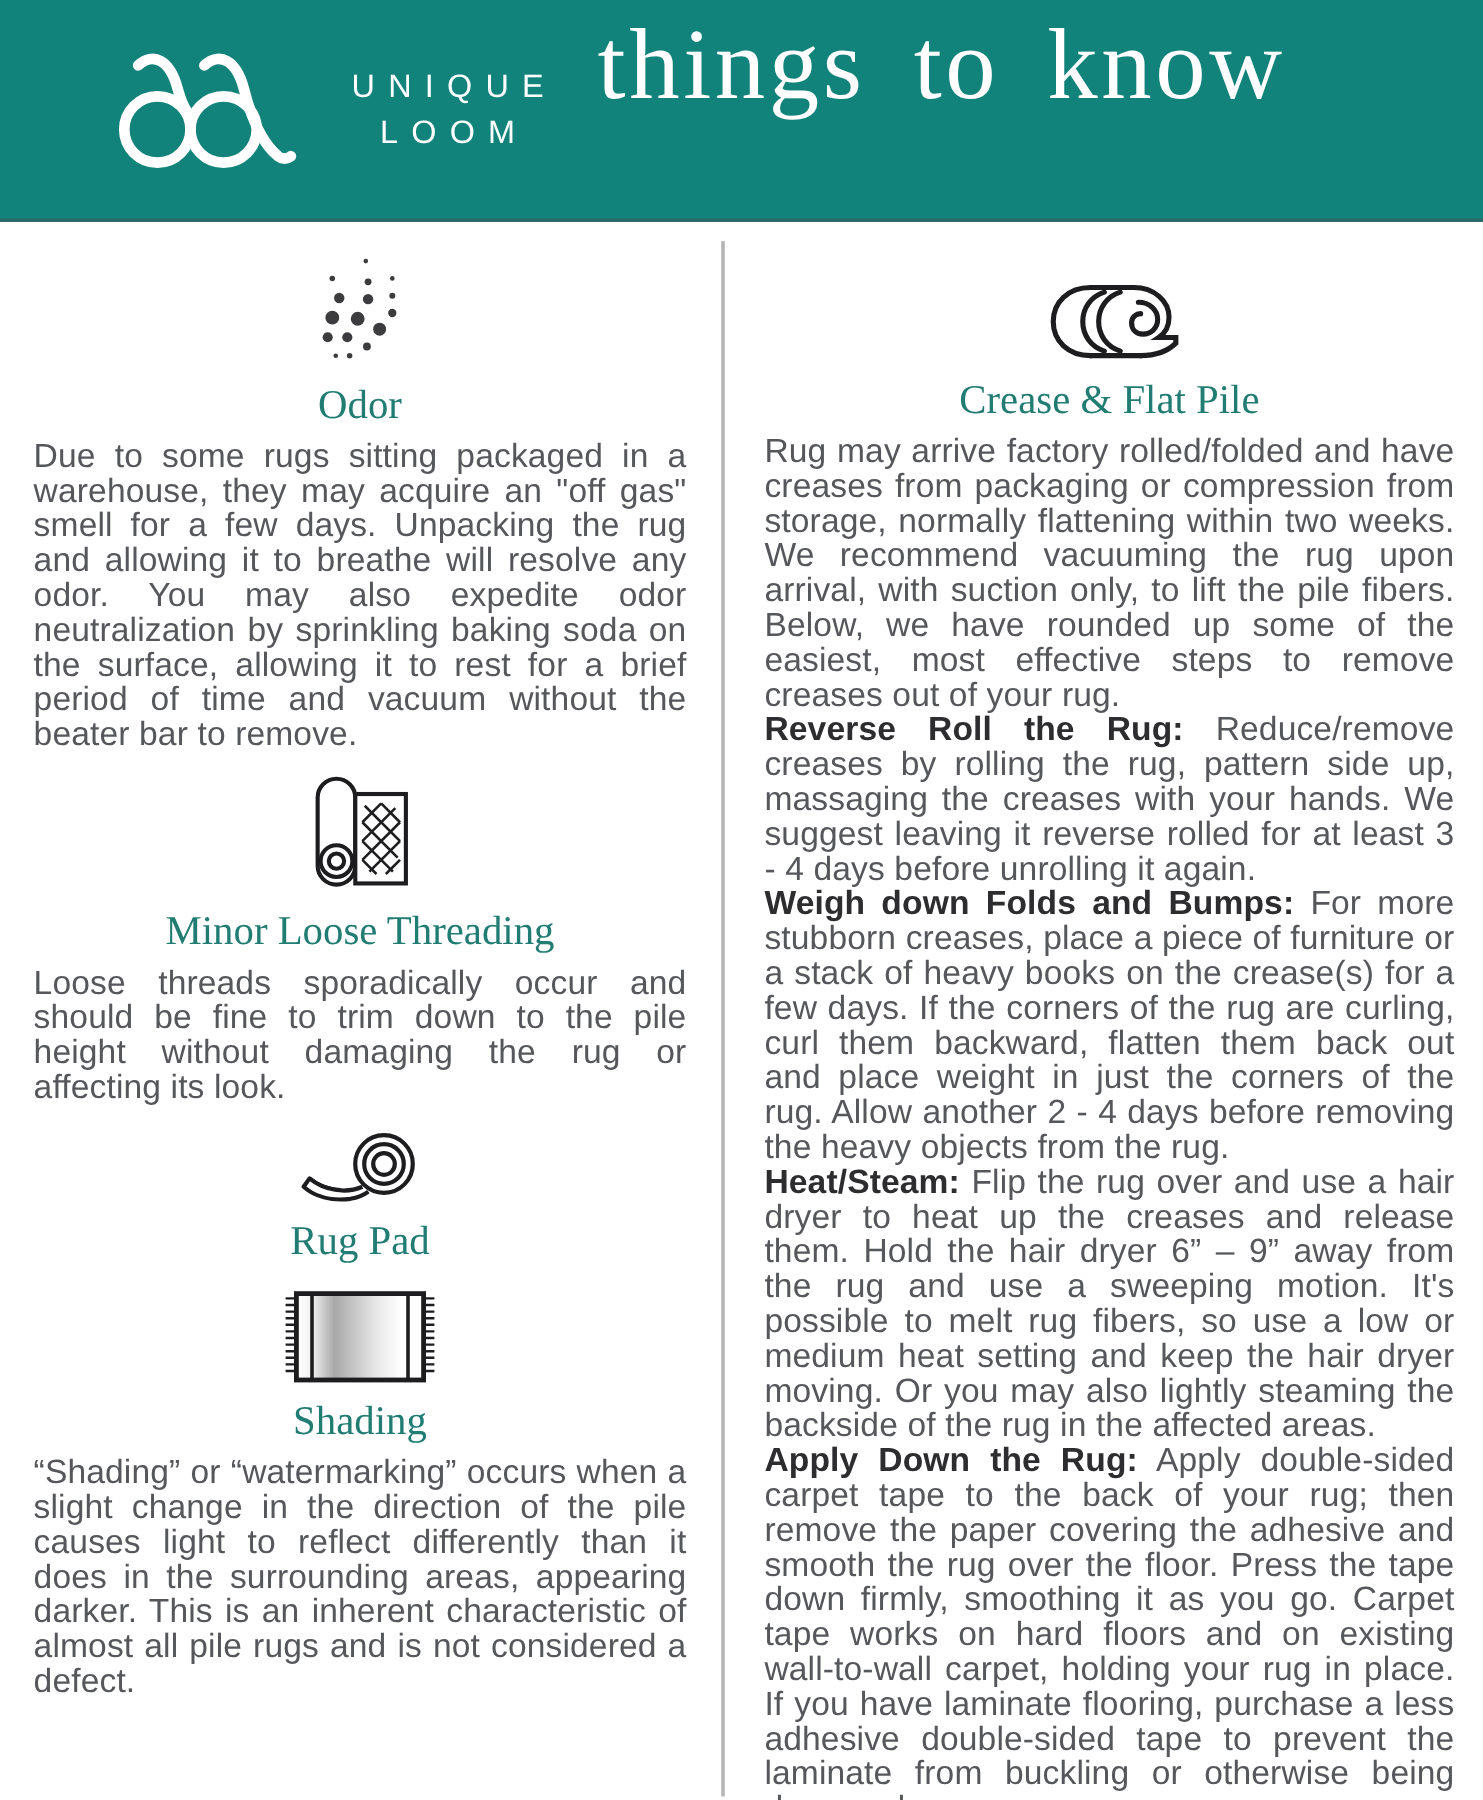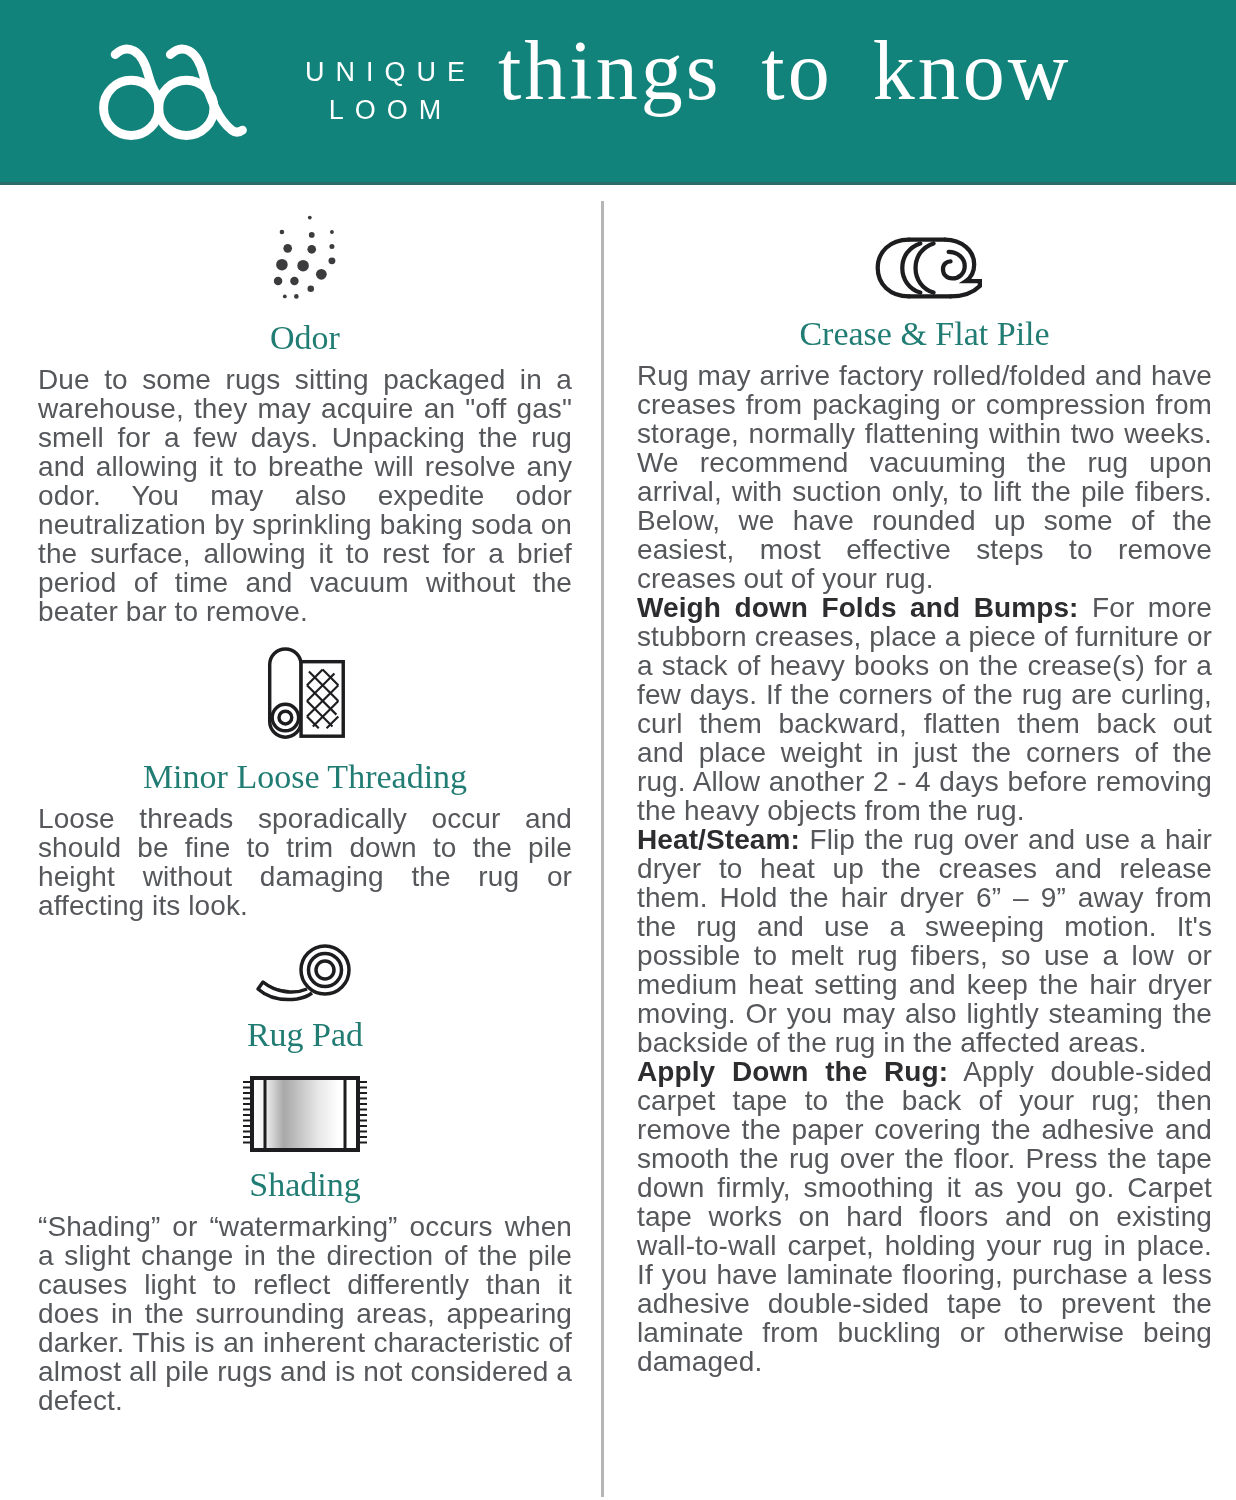--- a/index.html
+++ b/index.html
@@ -6,33 +6,33 @@
   .page{
     width:1236px;height:1500px;margin:0 auto;background:#ffffff;
     position:relative;overflow:hidden;
     font-family:"Liberation Sans", sans-serif;
   }
   
   .banner{
     height:185px;background:#12837b;position:relative;box-sizing:border-box;
     border-bottom:3px solid #2c6b67;
   }
-  .brand{position:absolute;left:92px;top:32px;display:flex;align-items:center;gap:24px;}
+  .brand{position:absolute;left:92px;top:32px;display:flex;align-items:center;gap:12px;}
   .brand svg{display:block;}
   .brand-text{color:#ffffff;text-align:center;}
   .brand-line{font-size:27px;letter-spacing:11px;line-height:38px;text-indent:11px;font-weight:400;}
   .title{
-    position:absolute;left:498px;top:22px;margin:0;
+    position:absolute;left:498px;top:6px;margin:0;
     font-family:"Liberation Serif", serif;font-weight:400;color:#ffffff;
     font-size:84px;letter-spacing:3px;word-spacing:16px;white-space:nowrap;
   }
   
   main{display:flex;height:1312px;}
   .col{box-sizing:border-box;}
-  .col-left{width:601px;padding:0 29px 0 38px;}
+  .col-left{width:601px;padding:0 29px 0 28px;}
   .divider{width:3px;background:#b5b5b5;margin-top:16px;}
   .col-right{flex:1;padding:4px 24px 0 33px;}
   .icon-row{display:flex;justify-content:center;}
   .mt-icon{margin-top:20px;}
   .mt-icon-first{margin-top:22px;}
   .mt-icon-right{margin-top:44px;}
   h2.sec{
     font-family:"Liberation Serif", serif;font-weight:400;font-size:34px;
     color:#217c73;text-align:center;margin:12px 0 8px;
   }
@@ -190,20 +190,24 @@
             <path d="M58,11 C46,15 39,25 39,37 C39,49 46,59 58,63"></path>
             <path d="M72,11 C60,15 53,25 53,37 C53,49 60,59 72,63"></path>
             <path d="M84,7 C102,7 115,19 115,33 C115,41 112,47 106,51 L121,51 L121,56 C113,64 101,67 90,67"></path>
             <path d="M88,20 C98,20 105,27 105,35 C105,43 99,48 92,48 C86,48 82,44 82,38 C82,33 86,30 90,30"></path>
           </g>
         </svg>
       </div>
       <h2 class="sec">Crease &amp; Flat Pile</h2>
       <p class="body">Rug may arrive factory rolled/folded and have creases from packaging or compression from storage, normally flattening within two weeks. We recommend vacuuming the rug upon arrival, with suction only, to lift the pile fibers. Below, we have rounded up some of the easiest, most effective steps to remove creases out of your rug.</p>
 
+      <p class="body tip">
+        <strong>Reverse Roll the Rug:</strong>
+        <span>Reduce/remove creases by rolling the rug, pattern side up, massaging the creases with your hands. We suggest leaving it reverse rolled for at least 3 - 4 days before unrolling it again.</span>
+      </p>
 
       <p class="body tip">
         <strong>Weigh down Folds and Bumps:</strong>
         <span>For more stubborn creases, place a piece of furniture or a stack of heavy books on the crease(s) for a few days. If the corners of the rug are curling, curl them backward, flatten them back out and place weight in just the corners of the rug. Allow another 2 - 4 days before removing the heavy objects from the rug.</span>
       </p>
 
       <p class="body tip">
         <strong>Heat/Steam:</strong>
         <span>Flip the rug over and use a hair dryer to heat up the creases and release them. Hold the hair dryer 6” – 9” away from the rug and use a sweeping motion. It's possible to melt rug fibers, so use a low or medium heat setting and keep the hair dryer moving. Or you may also lightly steaming the backside of the rug in the affected areas.</span>
       </p>

